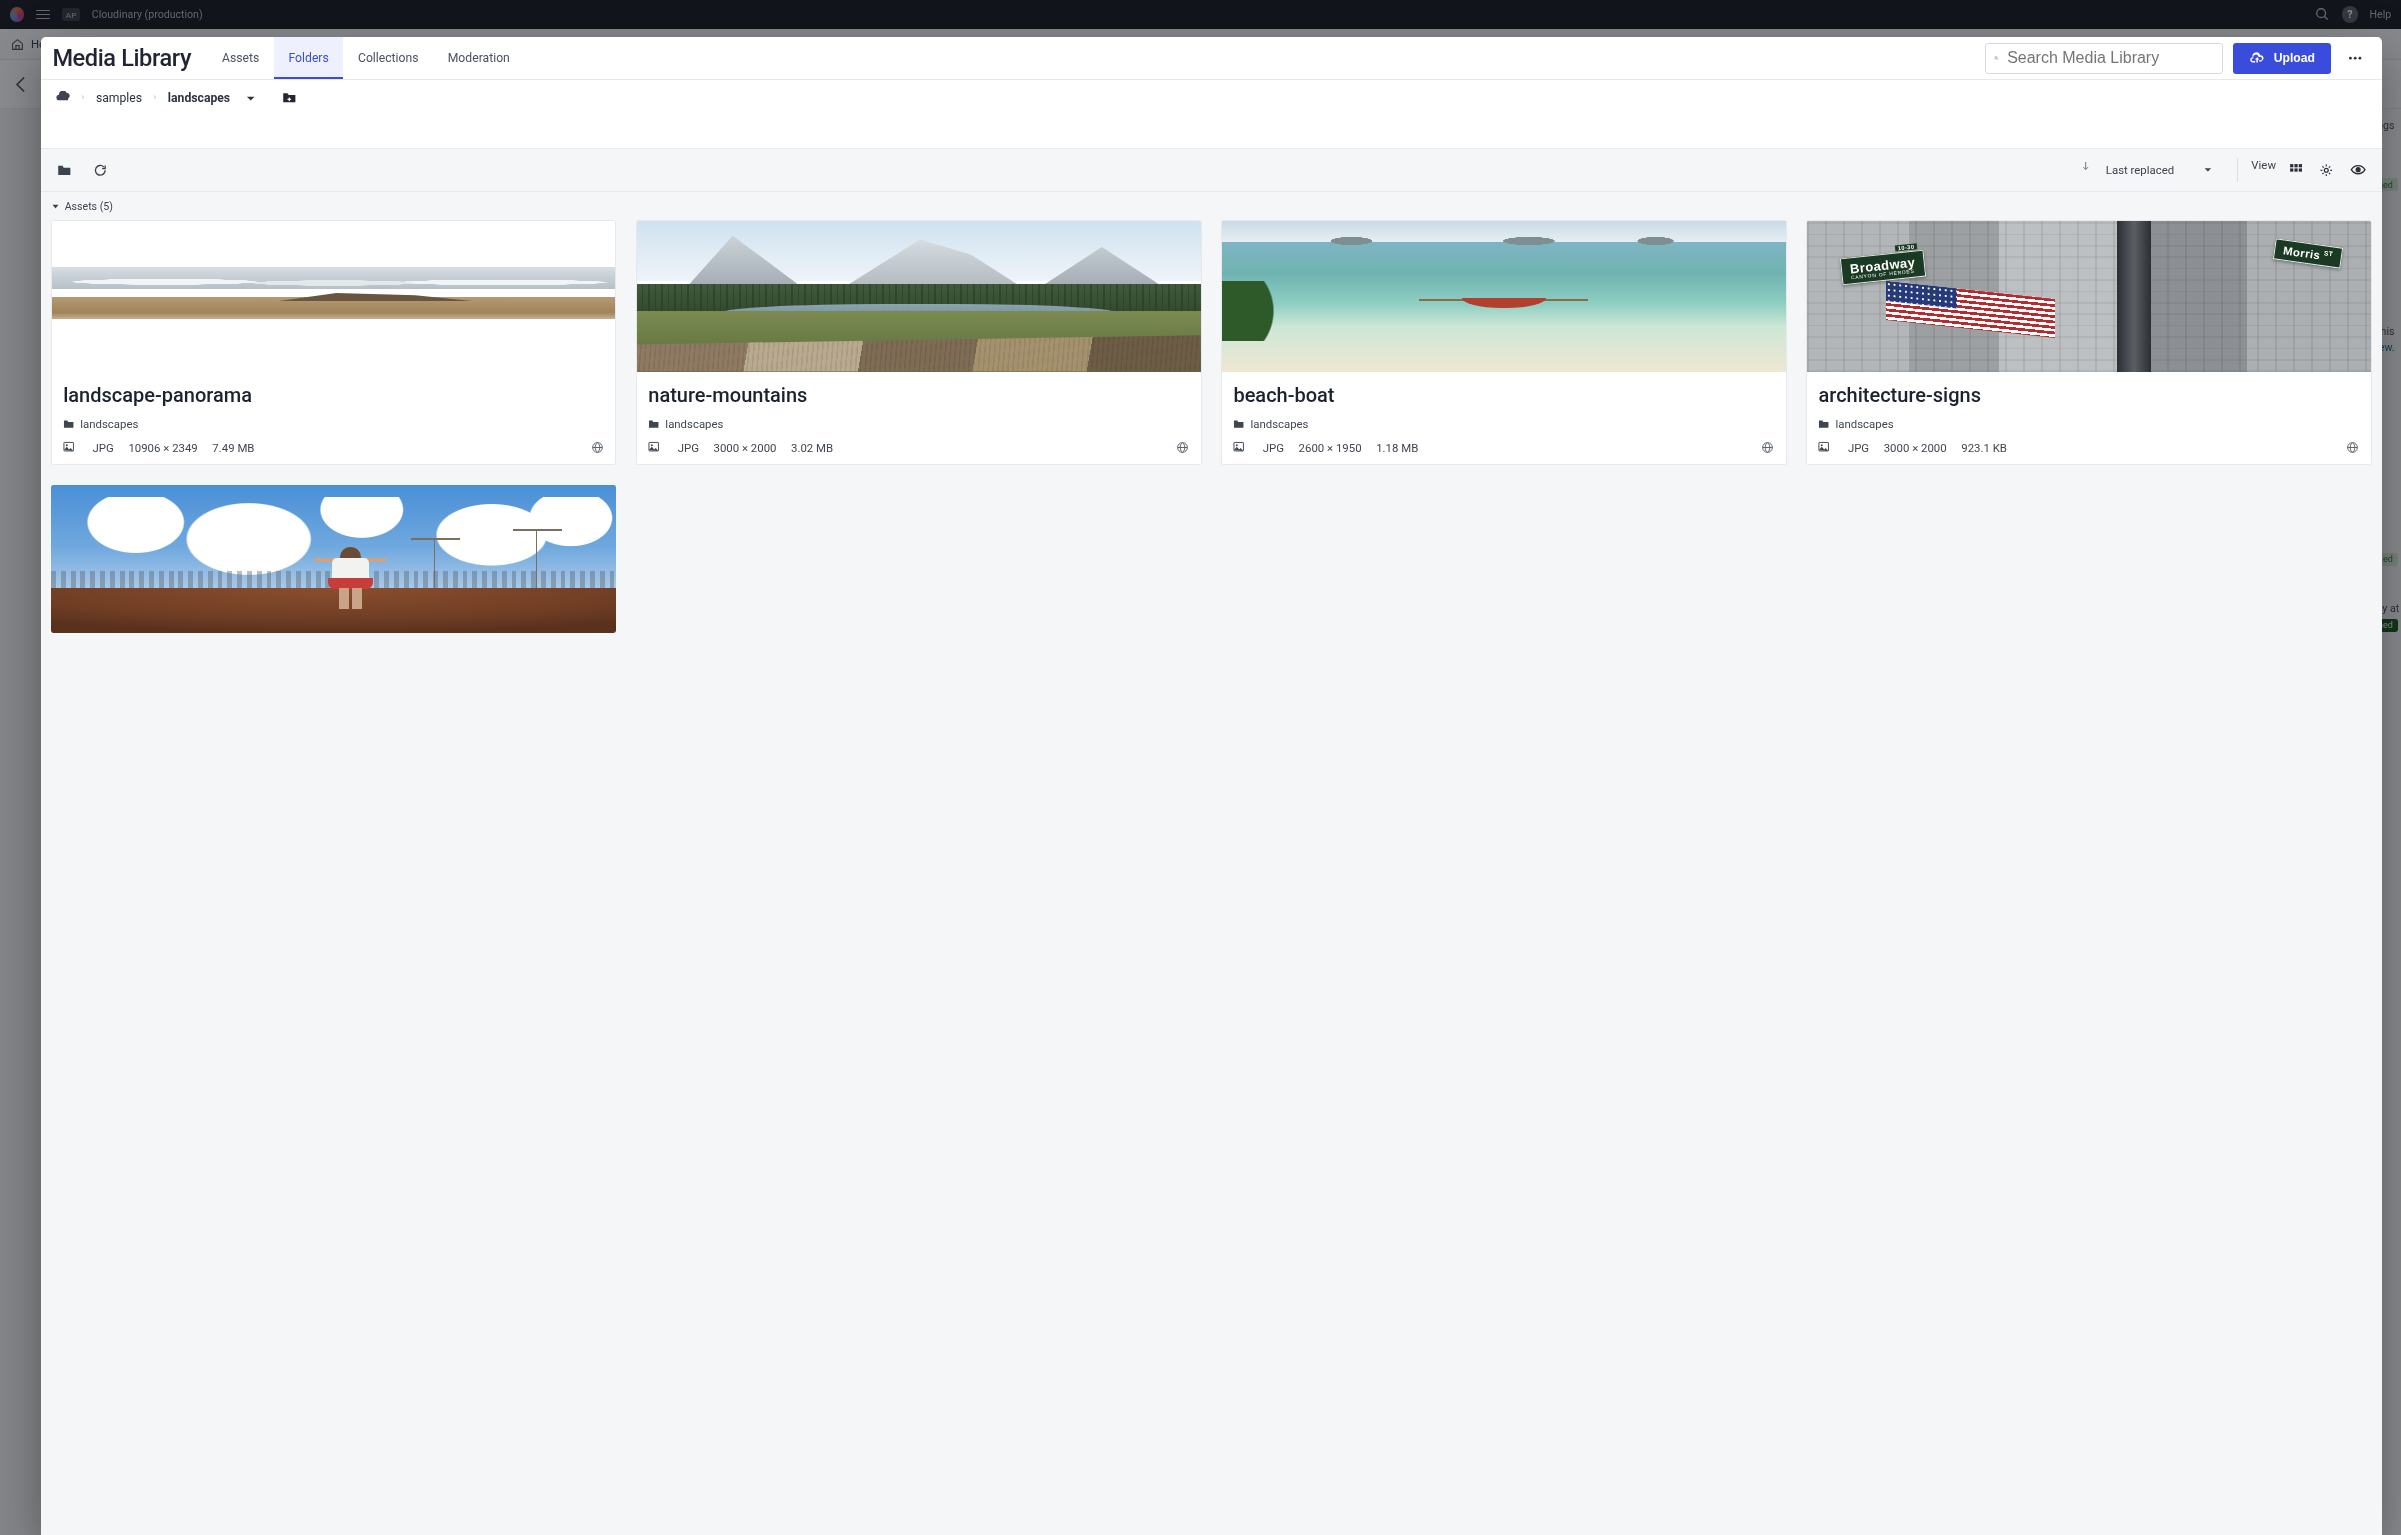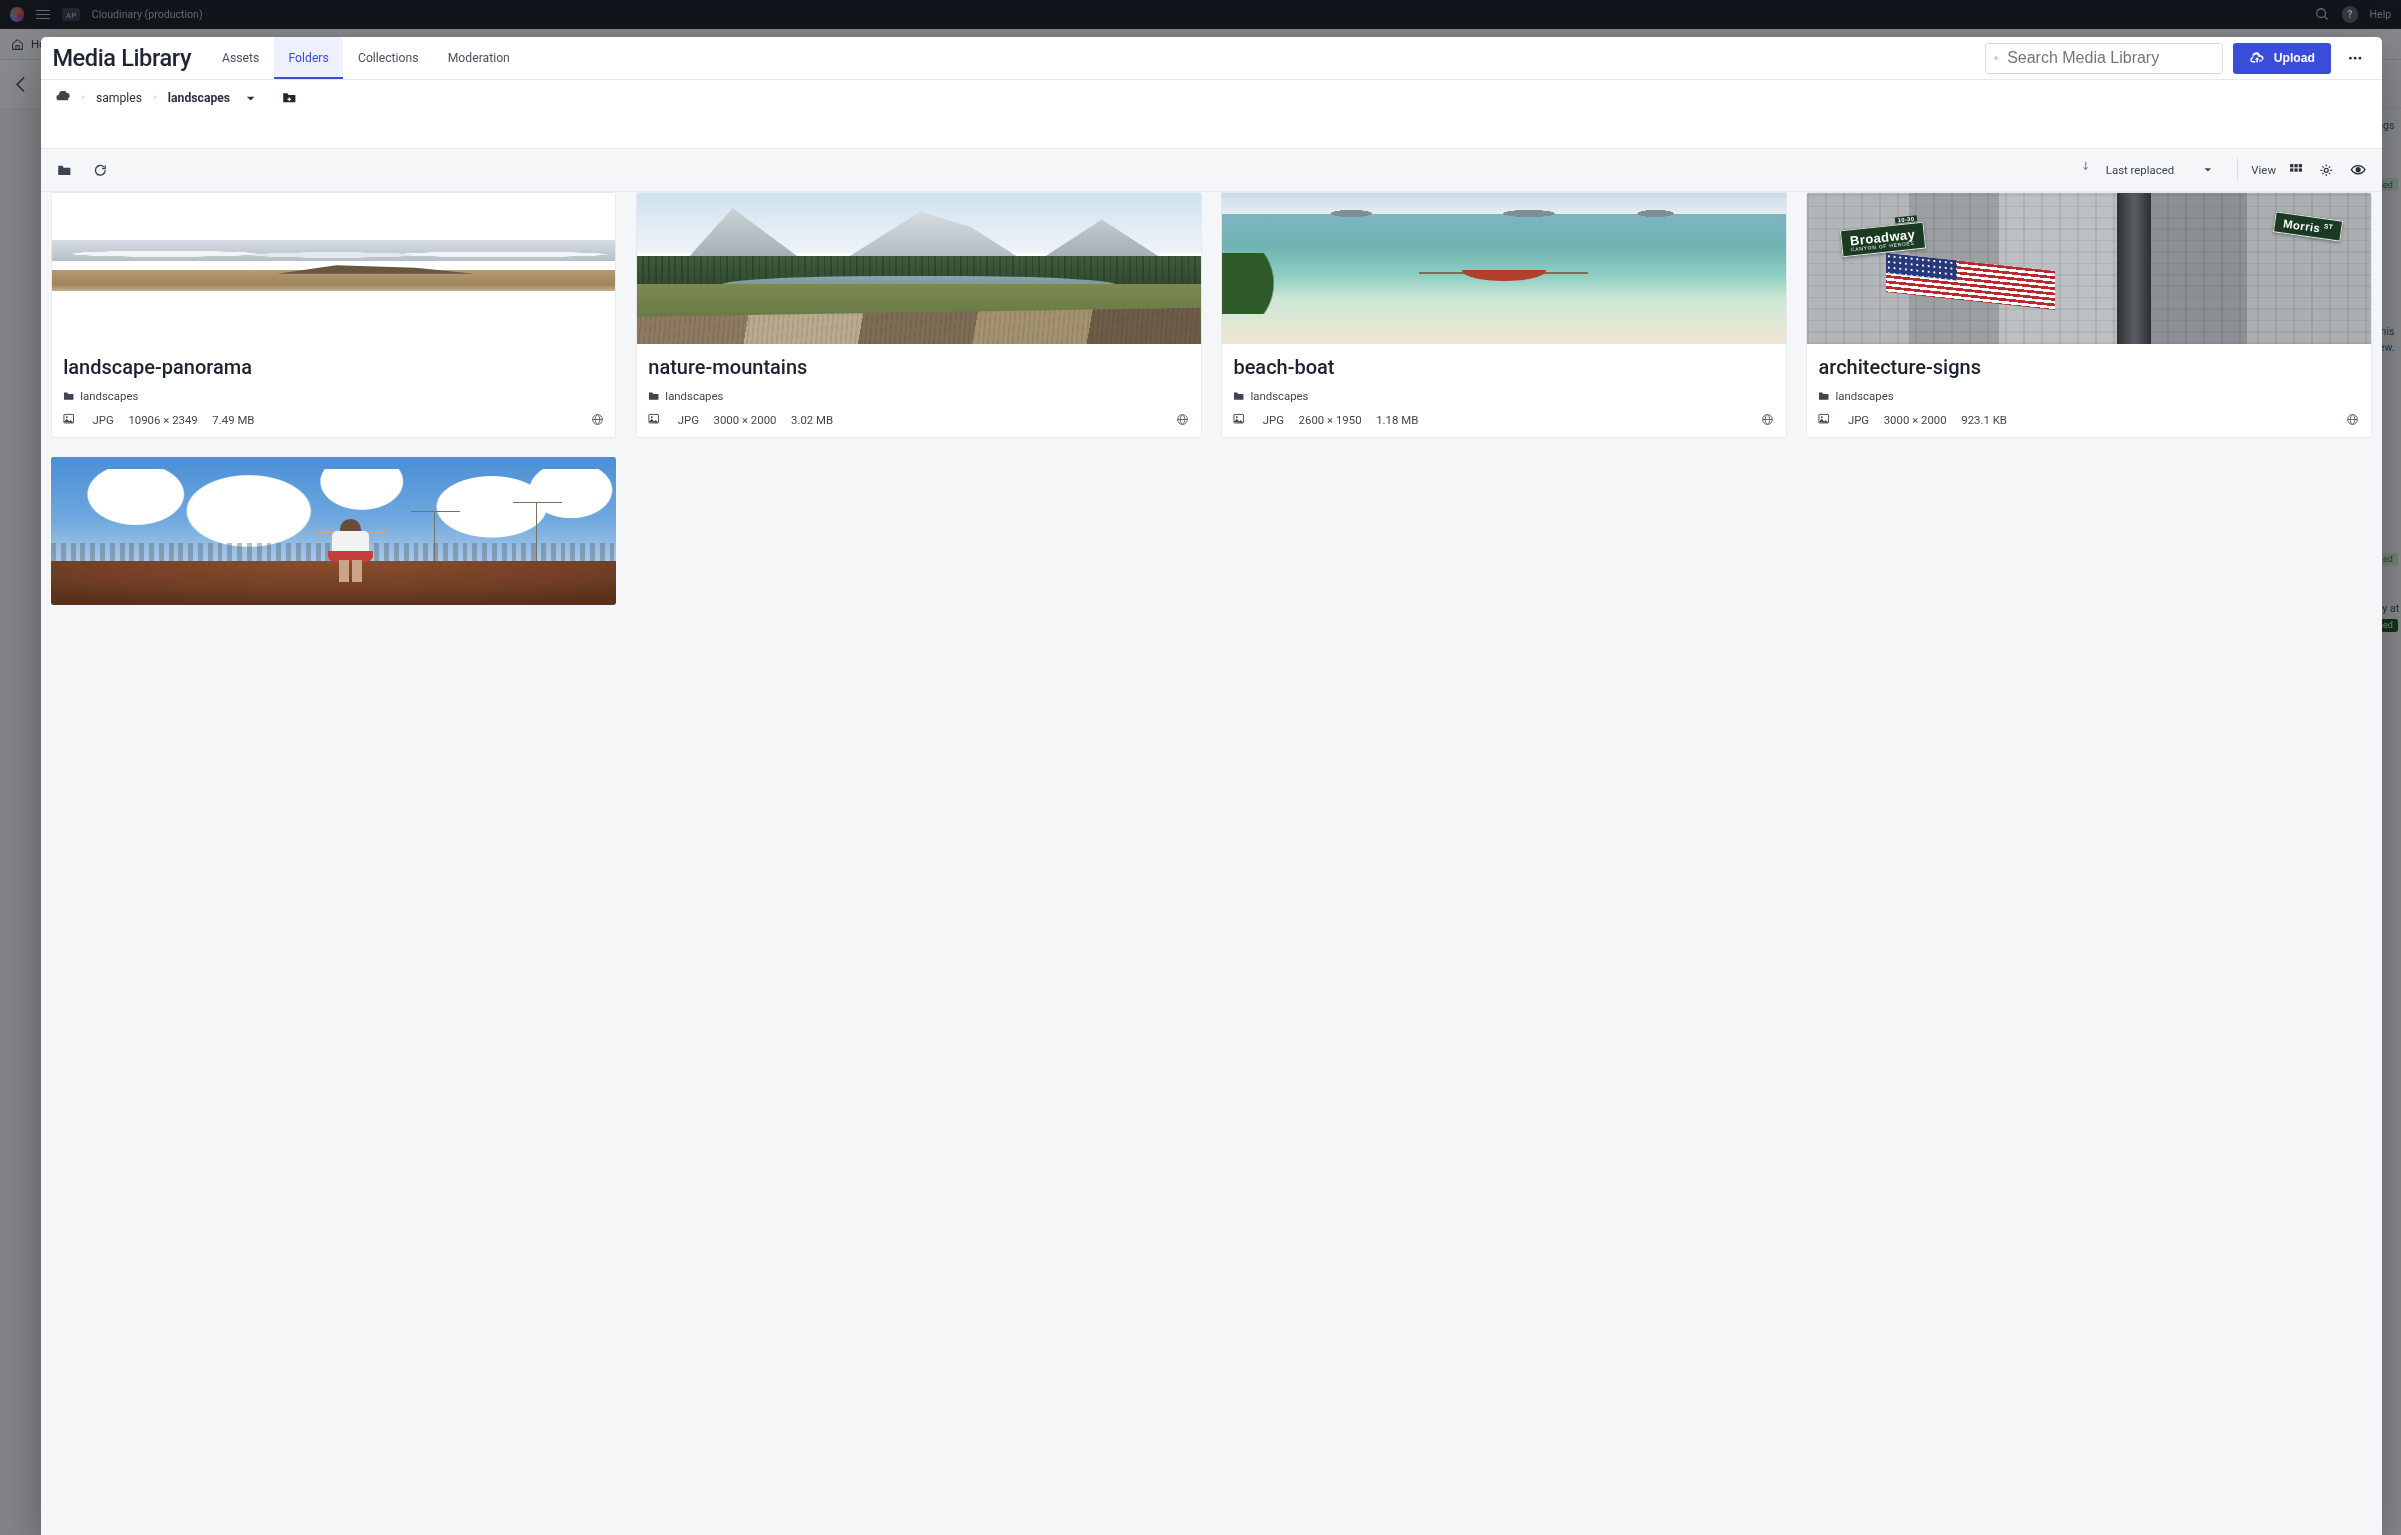--- a/index.html
+++ b/index.html
@@ -48,21 +48,21 @@
   .breadcrumb-row .sep { color:#b7bbc3; font-size:9.8px; }
   .breadcrumb-row .home-icon { color:#3d4350; }
   .chev-down-box { cursor:pointer; padding:1.6px 3.3px; }
   .new-folder-icon { margin-left:11.4px; cursor:pointer; color:#232730; }
 
   .toolbar-row { flex:0 0 auto; height:44px; background:#f5f6f8; border-top:0.8px solid #e7e9ee; border-bottom:0.8px solid #e7e9ee; display:flex; align-items:center; padding:0 11.4px; gap:11.4px; font-size:11.4px; color:#3d4350; }
   .toolbar-row .ico-btn { width:24.4px; height:24.4px; display:flex; align-items:center; justify-content:center; cursor:pointer; border-radius:3.3px; }
   .toolbar-row .spacer { flex:1; }
   .sort-cluster { display:flex; gap:10px; }
   .sort-select { display:flex; align-items:center; gap:29px; cursor:pointer; padding:3.3px 4.9px; }
-  .view-cluster { display:flex; align-items:center; gap:7px; padding-left:13px; margin-left:8.1px; border-left:0.8px solid #dcdfe4; }
+  .view-cluster { display:flex; gap:7px; padding-left:13px; margin-left:8.1px; border-left:0.8px solid #dcdfe4; }
 
   .scroll-area { flex:1 1 auto; overflow-y:auto; background:#f5f6f8; position:relative; }
   .scroll-inner { padding:0 6.5px 24.4px 6.5px; }
   .assets-header { display:flex; align-items:center; gap:4.9px; padding:8.1px 3.3px 6.5px 3.3px; font-size:10.6px; color:#3d4350; cursor:pointer; }
   .assets-grid { display:grid; grid-template-columns: repeat(4, 1fr); gap:19.5px; padding:0 3.3px; }
   .card { background:#fff; border:0.8px solid #e6e8ec; border-radius:2.4px; overflow:hidden; cursor:pointer; display:flex; flex-direction:column; }
   .card-thumb { height:151px; background:#fff; position:relative; display:flex; align-items:center; justify-content:center; overflow:hidden; }
   .card-body { padding:11.4px 11.4px 9.8px 11.4px; display:flex; flex-direction:column; gap:9.8px; }
   .card-name { font-size:20px; font-weight:500; color:#1b2330; }
   .card-folder { font-size:11.4px; color:#3f4650; display:flex; align-items:center; gap:5.7px; }
@@ -312,20 +312,26 @@
         <svg width="16.3" height="11.4" viewBox="0 0 24 16" fill="none" stroke="#2b2f38" stroke-width="2">
             <path d="M2 8s3.6-6 10-6 10 6 10 6-3.6 6-10 6S2 8 2 8z"></path>
             <circle cx="12" cy="8" r="2.8" fill="#2b2f38"></circle>
           </svg>
       </div>
     </div>
   </div>
 
   <div class="scroll-area">
     <div class="scroll-inner">
+      <div class="assets-header">
+        <svg width="9" height="9" viewBox="0 0 24 24" fill="#3d4350">
+            <path d="M4 7l8 10 8-10z"></path>
+          </svg>
+        <span><span>Assets</span> (<span>5</span>)</span>
+      </div>
 
       <div class="assets-grid" id="grid">
   <div class="card">
     <div class="card-thumb">
               <div style="position: absolute; inset: 0px;">
                 <div class="thumb-panorama-wrapper">
                   <div class="thumb-panorama" style="position:absolute;inset:0;">
                     <div class="sky"></div>
                     <div class="clouds"></div>
                     <div class="ground"></div>

